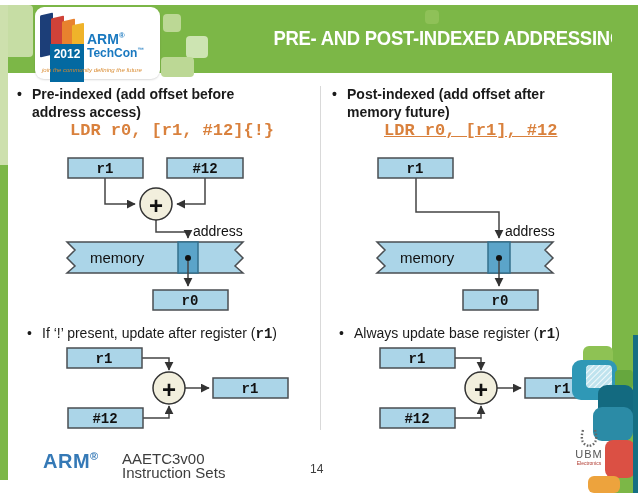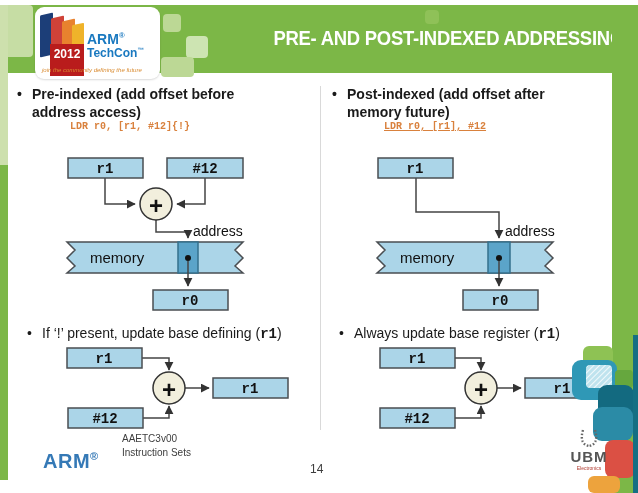--- a/index.html
+++ b/index.html
@@ -7,47 +7,47 @@
        font-family:"Liberation Sans", sans-serif;color:#1a1a1a;}
   .abs{position:absolute;}
   
   .band{left:0;top:5px;width:638px;height:68px;background:#7cb747;}
   .deco-sq{border-radius:4px;background:#bcd895;}
   .title{left:0;top:26px;width:624px;text-align:right;color:#ffffff;font-weight:bold;
          font-size:21px;letter-spacing:-0.3px;transform:scaleX(0.88);transform-origin:right center;white-space:nowrap;}
   .logo-panel{left:35px;top:7px;width:125px;height:72px;background:#ffffff;border-radius:9px;
               box-shadow:0 1px 2px rgba(0,0,0,.15);}
   .book{position:absolute;transform:skewY(-12deg);border-radius:1px;}
-  .logo-year{left:50px;top:44px;width:34px;height:32px;background:#b91c1c;color:#fff;
+  .logo-year{left:50px;top:44px;width:34px;height:38px;background:#0369a1;color:#fff;
              font-weight:bold;font-size:12px;text-align:center;line-height:20px;}
   .logo-brand{left:87px;top:31px;color:#1a79c0;font-weight:bold;font-size:14px;}
   .logo-sub{left:87px;top:46px;color:#1a79c0;font-weight:bold;font-size:12px;}
   .logo-tag{left:42px;top:67px;width:118px;font-size:6px;font-style:italic;color:#d98a2f;white-space:nowrap;}
   sup{font-size:55%;}
   
   .stripe-left-light{left:0;top:5px;width:8px;height:160px;background:#cde0ad;}
   .stripe-left{left:0;top:165px;width:8px;height:315px;background:#7cb747;}
   .bar-right{left:612px;top:5px;width:26px;height:488px;background:#7cb747;}
   .bar-right-teal{left:633px;top:335px;width:5px;height:158px;background:#156f83;}
   
   .divider{left:320px;top:86px;width:1px;height:344px;background:#d9d9d9;}
   .bullet-row{display:flex;font-size:14px;line-height:18px;}
   .bullet-dot{width:15px;flex:none;}
   .head-row{font-weight:bold;width:280px;}
   .head-text{width:235px;}
-  .code{font-family:"Liberation Mono", monospace;font-weight:bold;font-size:10px;color:#d9813d;white-space:pre;}
+  .code{font-family:"Liberation Mono", monospace;font-weight:bold;font-size:17px;color:#d9813d;white-space:pre;}
   .note-text .mono{font-family:"Liberation Mono", monospace;font-weight:bold;}
   svg text{font-family:"Liberation Mono", monospace;font-weight:bold;font-size:14px;fill:#111;}
   svg text.lbl{font-family:"Liberation Sans", sans-serif;font-weight:normal;}
   
   .arm-logo{left:43px;top:450px;color:#3579b6;font-weight:bold;font-size:20px;letter-spacing:.5px;}
-  .course{left:122px;top:432px;font-size:10px;line-height:14px;color:#3d3d3d;}
+  .course{left:122px;top:452px;font-size:15px;line-height:14px;color:#3d3d3d;}
   .page-num{left:310px;top:462px;font-size:12px;color:#3d3d3d;}
   .ubm{left:566px;top:428px;width:46px;text-align:center;color:#555;}
-  .ubm-name{font-size:15px;font-weight:bold;letter-spacing:1px;color:#555;}
+  .ubm-name{font-size:11px;font-weight:normal;letter-spacing:1px;color:#555;}
   .ubm-sub{font-size:5px;color:#b0392e;}
 </style>
 </head>
 <body>
 
 <div class="abs band"></div>
 <div class="abs deco-sq" style="left:0;top:5px;width:33px;height:52px;background:#c6dda4;"></div>
 <div class="abs deco-sq" style="left:163px;top:14px;width:18px;height:18px;"></div>
 <div class="abs deco-sq" style="left:186px;top:36px;width:22px;height:22px;background:#cde4b2;"></div>
 <div class="abs deco-sq" style="left:161px;top:57px;width:33px;height:20px;"></div>
@@ -128,21 +128,21 @@
   <rect x="146" y="90" width="22" height="31" fill="#5ba4c9" stroke="#35708c" stroke-width="1.5"></rect>
   <text x="58" y="111" class="lbl" style="font-size:15px;">memory</text>
   <circle cx="157" cy="106" r="3" fill="#111"></circle>
   <path d="M157,109 V134" fill="none" stroke="#444" stroke-width="1.5" marker-end="url(#ah2)"></path>
   <rect x="121" y="138" width="75" height="20" fill="#abd5e8" stroke="#4a4e52" stroke-width="1.5"></rect>
   <text x="158" y="153" text-anchor="middle">r0</text>
 </svg>
 
 <div class="abs bullet-row" style="left:27px;top:324px;width:300px;">
   <span class="bullet-dot">•</span>
-  <span class="note-text"><span>If ‘!’ present, update base defining (</span><span class="mono">r1</span><span>)</span></span>
+  <span class="note-text"><span>If ‘!’ present, update after register (</span><span class="mono">r1</span><span>)</span></span>
 </div>
 <div class="abs bullet-row" style="left:339px;top:324px;width:290px;">
   <span class="bullet-dot">•</span>
   <span class="note-text"><span>Always update base register (</span><span class="mono">r1</span><span>)</span></span>
 </div>
 
 <svg class="abs" style="left:30px;top:344px;" width="290" height="92">
   <defs>
     <marker id="ah3" markerWidth="7" markerHeight="7" refX="5.5" refY="3" orient="auto">
       <path d="M0,0 L6,3 L0,6 z" fill="#333"></path>

